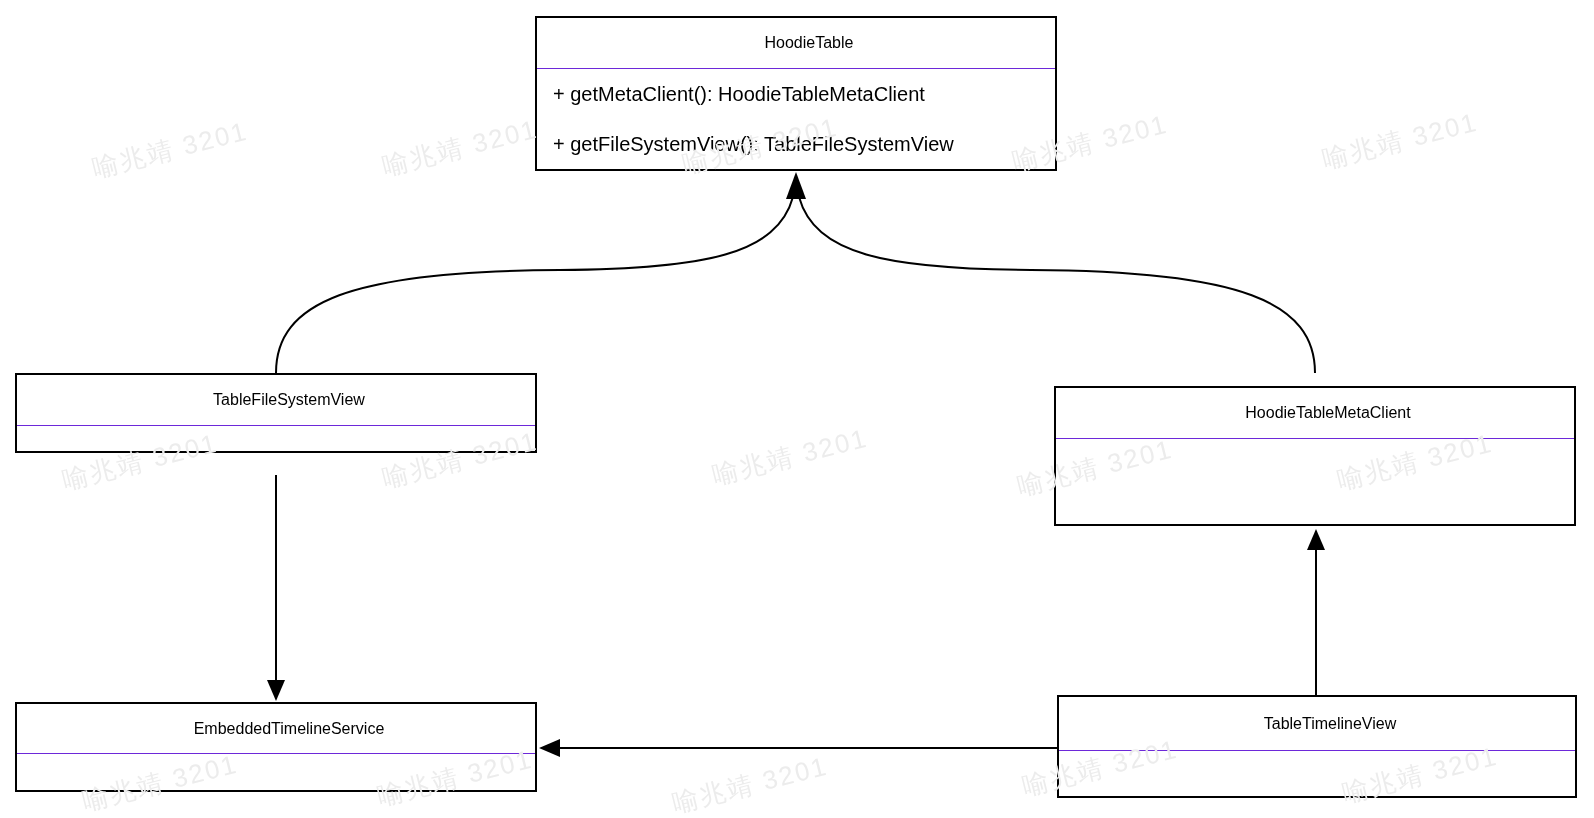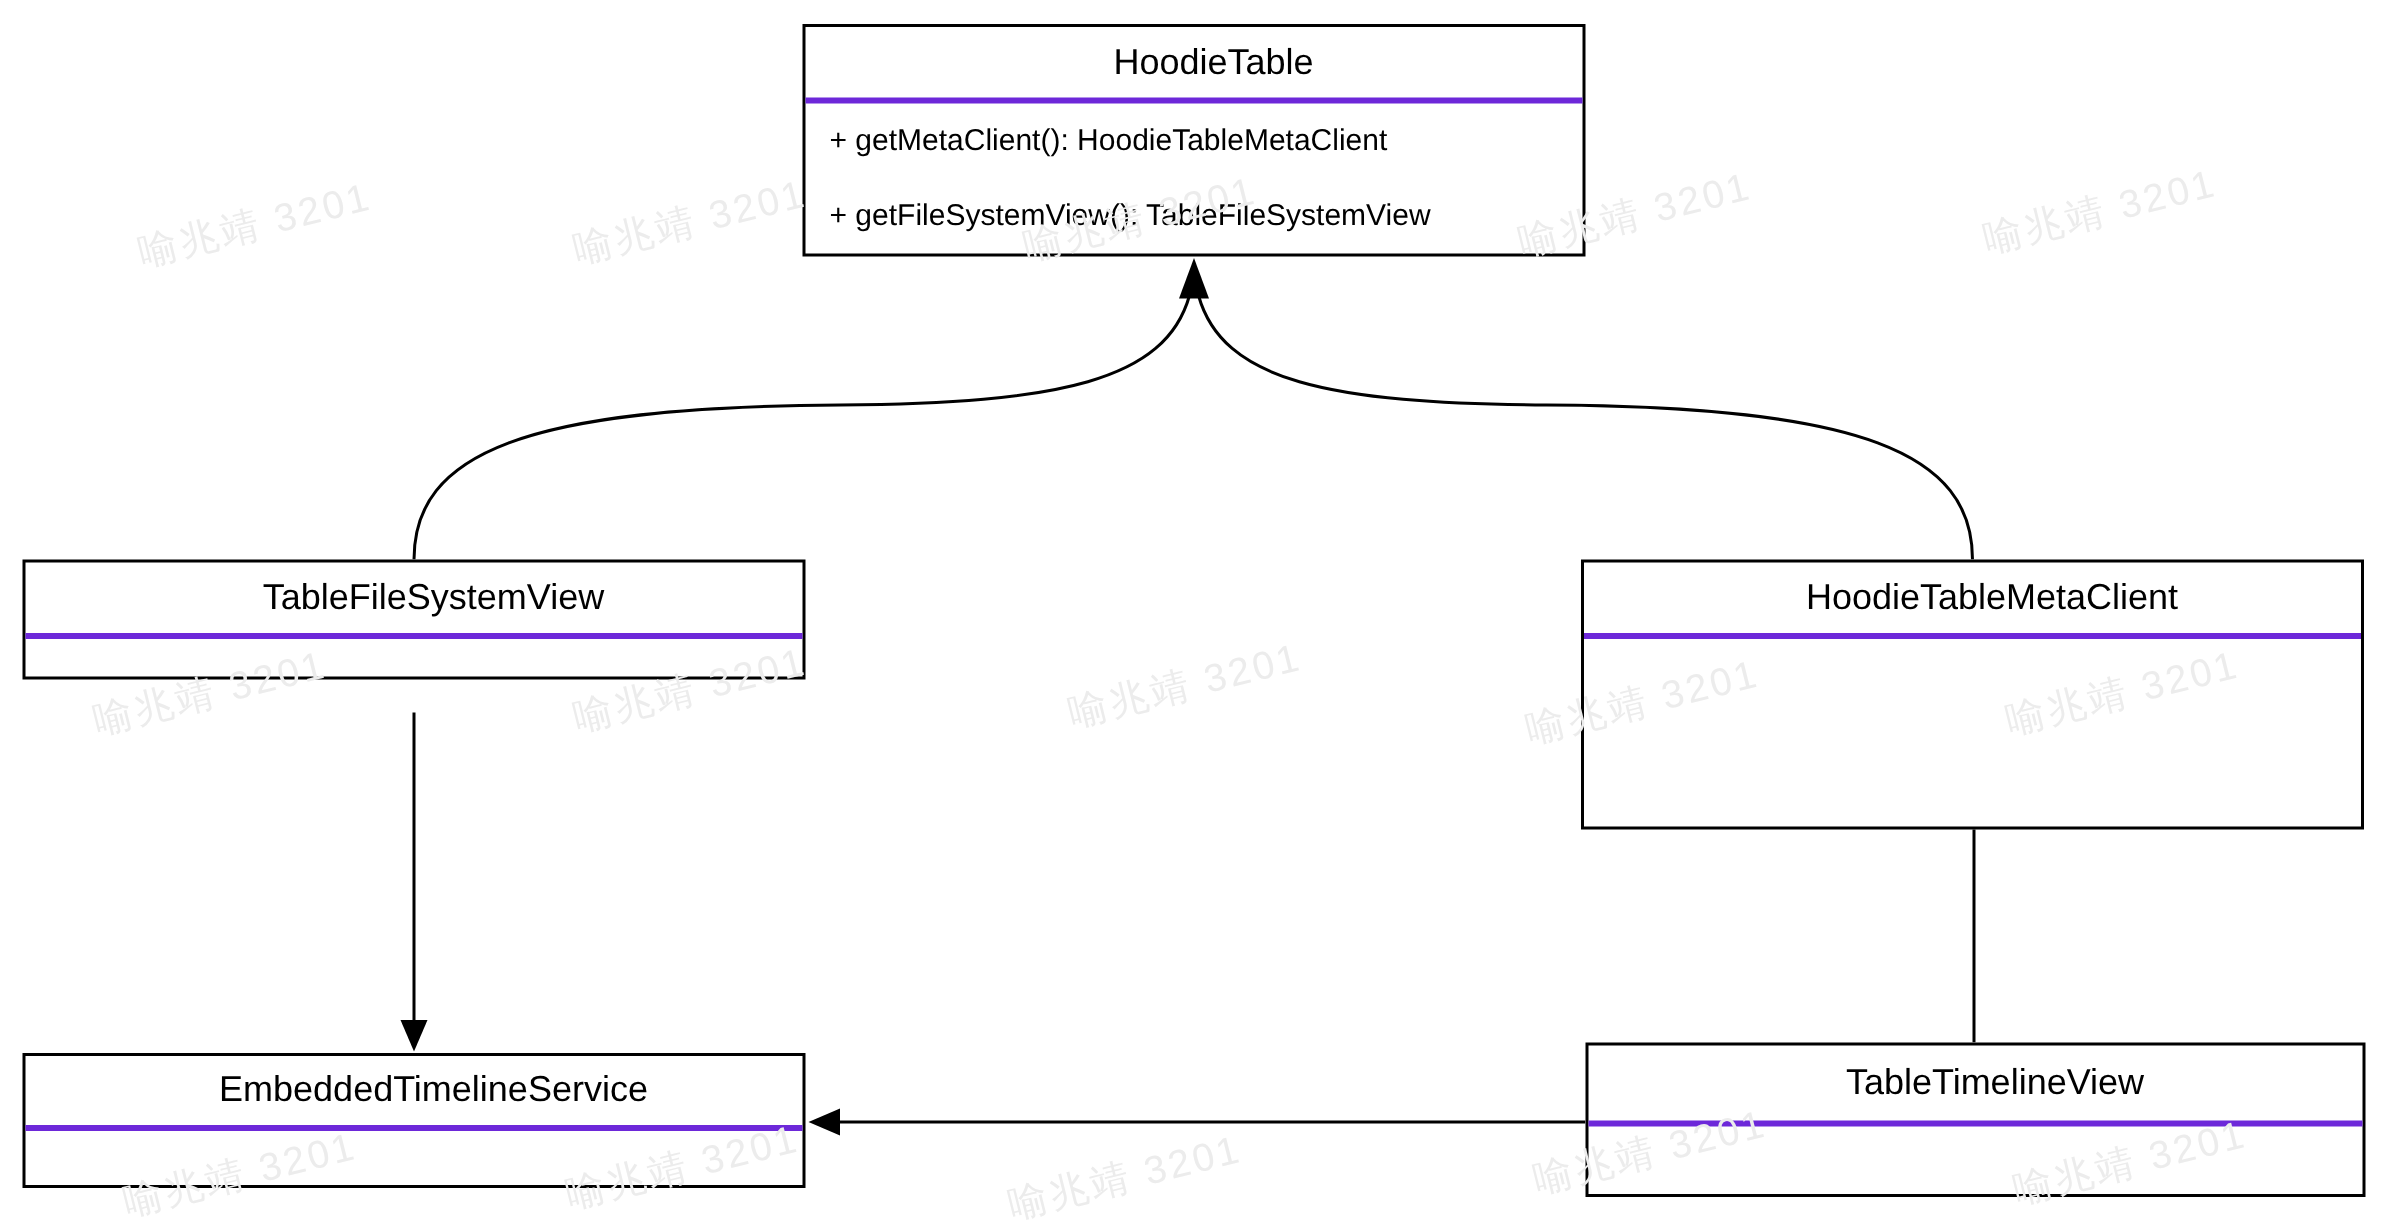--- a/index.html
+++ b/index.html
@@ -6,23 +6,23 @@
   .canvas{
     position:relative;width:1594px;height:818px;background:#ffffff;overflow:hidden;
     font-family:"Liberation Sans", sans-serif;color:#000;
   }
   .edges{position:absolute;left:0;top:0;z-index:2;}
   .uml-class{
     position:absolute;background:#ffffff;border:2px solid #000;
     box-sizing:border-box;z-index:3;display:flex;flex-direction:column;
   }
   .uml-title{
-    border-bottom:4px solid #6d28d9;box-sizing:border-box;
+    border-bottom:1px solid #6d28d9;box-sizing:border-box;
     display:flex;align-items:center;justify-content:center;
-    font-size:24px;white-space:nowrap;flex:0 0 auto;padding-left:26px;
+    font-size:16px;white-space:nowrap;flex:0 0 auto;padding-left:26px;
   }
   .uml-body{flex:1 1 auto;display:flex;flex-direction:column;box-sizing:border-box;}
   .uml-method{
     flex:1 1 auto;display:flex;align-items:center;
     padding-left:16px;font-size:20px;white-space:nowrap;
   }
   .wm{
     position:absolute;z-index:5;color:#ececec;font-size:26px;letter-spacing:2px;
     white-space:nowrap;transform:translate(-50%,-50%) rotate(-14deg);
     pointer-events:none;user-select:none;
@@ -56,21 +56,21 @@
       <div class="uml-method">+ getMetaClient(): HoodieTableMetaClient</div>
       <div class="uml-method">+ getFileSystemView(): TableFileSystemView</div>
     </div>
   </div>
 
   <div class="uml-class" style="left:15px;top:373px;width:522px;height:80px">
     <div class="uml-title" style="height:51px">TableFileSystemView</div>
     <div class="uml-body"></div>
   </div>
 
-  <div class="uml-class" style="left:1054px;top:373px;width:522px;height:180px">
+  <div class="uml-class" style="left:1054px;top:386px;width:522px;height:140px">
     <div class="uml-title" style="height:51px">HoodieTableMetaClient</div>
   </div>
 
   <div class="uml-class" style="left:1057px;top:695px;width:520px;height:103px">
     <div class="uml-title" style="height:54px">TableTimelineView</div>
     <div class="uml-body"></div>
   </div>
 
   <div class="uml-class" style="left:15px;top:702px;width:522px;height:90px">
     <div class="uml-title" style="height:50px">EmbeddedTimelineService</div>

